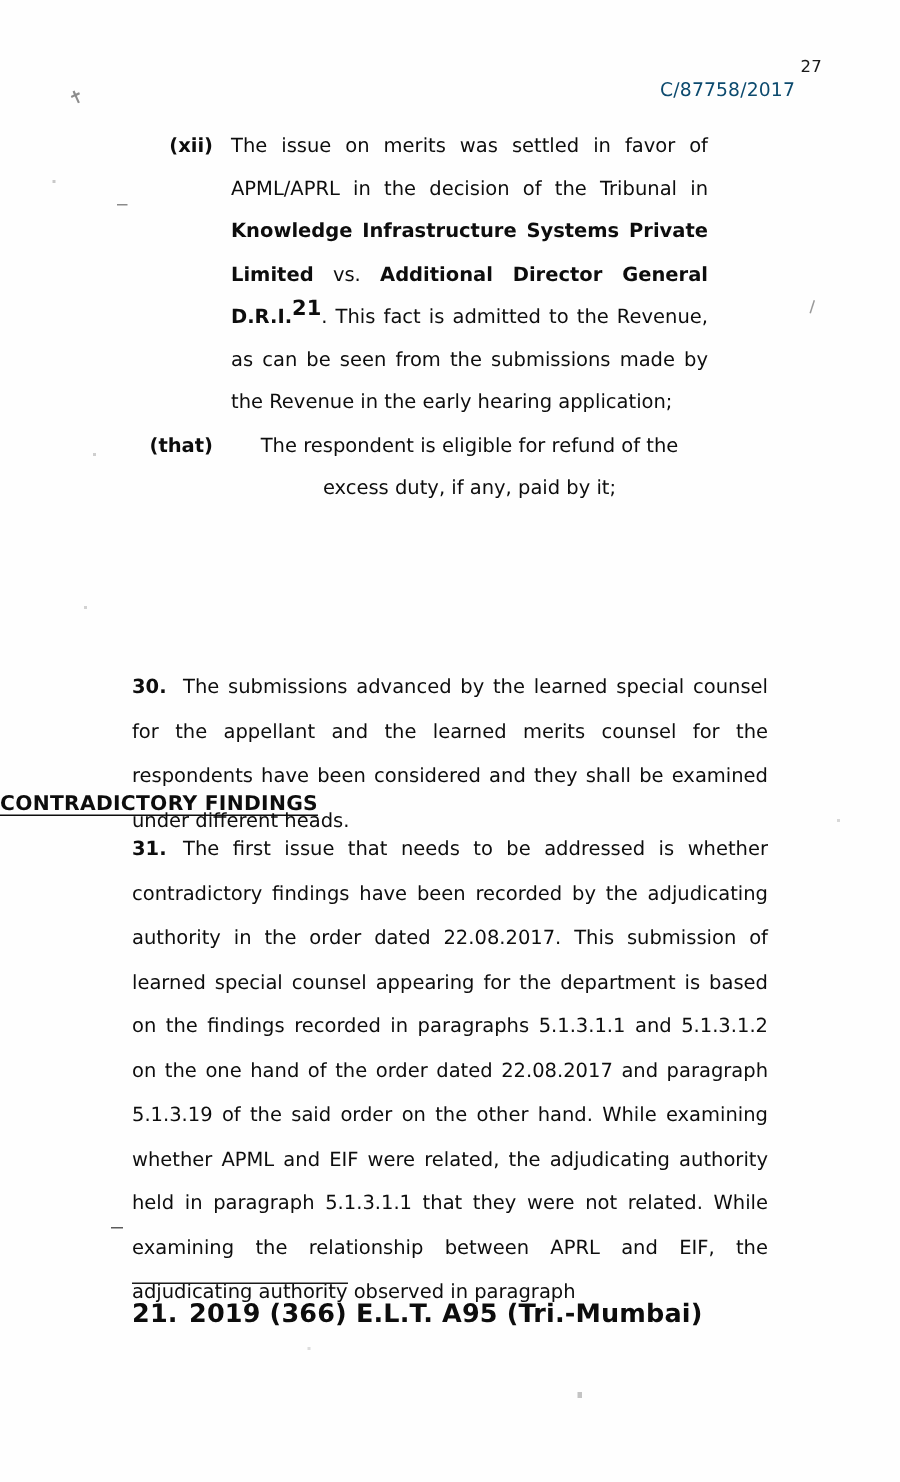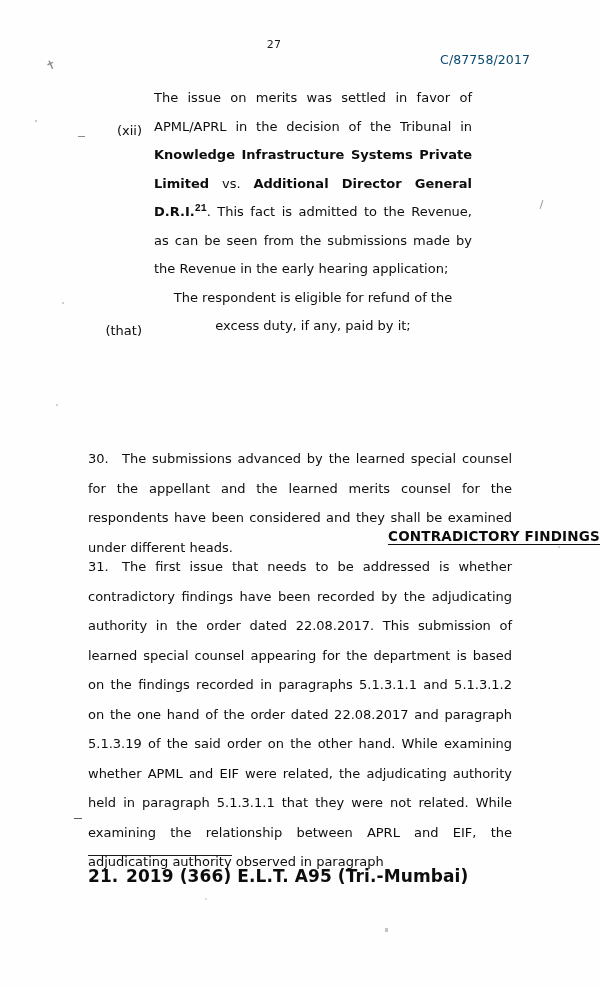--- a/index.html
+++ b/index.html
@@ -18,21 +18,21 @@
     background: #fefefe;
     overflow: hidden;
   }
 
   
   .page-number {
     position: absolute;
     top: 38px;
     left: 0;
     width: 548px;
-    text-align: center;
+    text-align: right;
     font-size: 11px;
     letter-spacing: .2px;
     color: #1a1a1a;
   }
   .case-number {
     position: absolute;
     top: 52px;
     right: 70px;
     font-size: 12.5px;
     letter-spacing: .1px;
@@ -86,70 +86,69 @@
     display: flex;
     align-items: flex-start;
     margin-bottom: 0;
   }
   .roman-marker {
     flex: 0 0 66px;
     text-align: right;
     padding-right: 12px;
     box-sizing: border-box;
     font-size: 13px;
-    font-weight: normal;
+    font-weight: bold;
     line-height: 28.5px;
     white-space: nowrap;
-    margin-top: 33px;
   }
   .roman-text {
     flex: 1 1 auto;
     font-size: 13px;
     line-height: 28.5px;
     text-align: justify;
     text-justify: inter-word;
   }
   .roman-text.no-justify {
     text-align: center;
   }
   .roman-text b {
     font-weight: bold;
   }
   sup {
-    font-size: 10px;
+    font-size: 14px;
     vertical-align: super;
     line-height: 0;
     font-weight: bold;
-    font-family: Liberation Mono, monospace;
   }
 
   
   .body-para {
     position: absolute;
     left: 88px;
     width: 424px;
     font-size: 13px;
     line-height: 29.5px;
     text-align: justify;
     text-justify: inter-word;
   }
   .para-30 { top: 444px; }
   .para-31 { top: 552px; }
   .para-num {
     display: inline-block;
     min-width: 34px;
+    font-weight: bold;
   }
 
   
   .section-heading {
     position: absolute;
     top: 528px;
     left: 0;
     width: 600px;
-    text-align: right;
+    text-align: left;
     font-size: 13.5px;
     font-weight: bold;
     text-decoration: underline;
     text-underline-offset: 2.5px;
     letter-spacing: .2px;
   }
 
   
   .footnote-rule {
     position: absolute;

